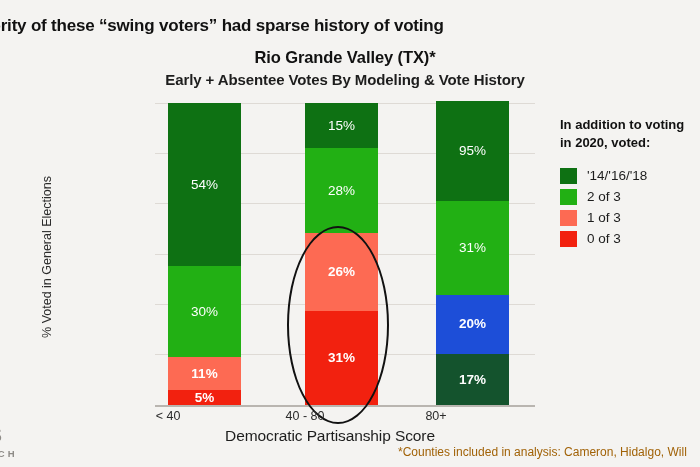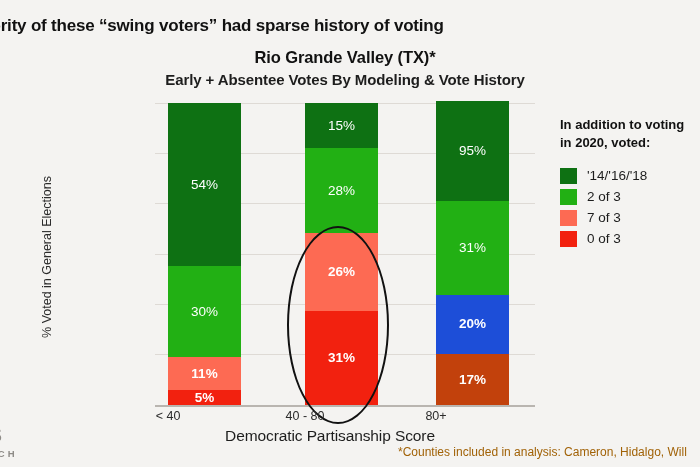--- a/index.html
+++ b/index.html
@@ -266,21 +266,21 @@
   <div class="bar b2">
     <div class="seg" style="height: 99.66px; background: rgb(14, 113, 19);">
       <span class="seg-val">95%</span>
     </div>
     <div class="seg" style="height: 93.62px; background: rgb(34, 176, 20);">
       <span class="seg-val">31%</span>
     </div>
     <div class="seg lbl-bold" style="height: 59px; background: #1d4ed8;">
       <span class="seg-val">20%</span>
     </div>
-    <div class="seg lbl-bold" style="height: 51.34px; background: #c2410c;">
+    <div class="seg lbl-bold" style="height: 51.34px; background: #14532d;">
       <span class="seg-val">17%</span>
     </div>
   </div>
 </div>
 
 <div class="ellipse"></div>
 
 <div class="xtick t0">&lt; 40</div>
 <div class="xtick t1">40 - 80</div>
 <div class="xtick t2">80+</div>
@@ -296,21 +296,21 @@
     <div class="legend-row">
       <div class="legend-swatch" style="background: rgb(14, 113, 19);"></div>
       <div class="legend-label">'14/'16/'18</div>
     </div>
     <div class="legend-row">
       <div class="legend-swatch" style="background: rgb(34, 176, 20);"></div>
       <div class="legend-label">2 of 3</div>
     </div>
     <div class="legend-row">
       <div class="legend-swatch" style="background: rgb(253, 106, 83);"></div>
-      <div class="legend-label">7 of 3</div>
+      <div class="legend-label">1 of 3</div>
     </div>
     <div class="legend-row">
       <div class="legend-swatch" style="background: rgb(242, 33, 15);"></div>
       <div class="legend-label">0 of 3</div>
     </div>
   </div>
 </div>
 
 <div class="footnote">*Counties included in analysis: Cameron, Hidalgo, Will</div>
 

